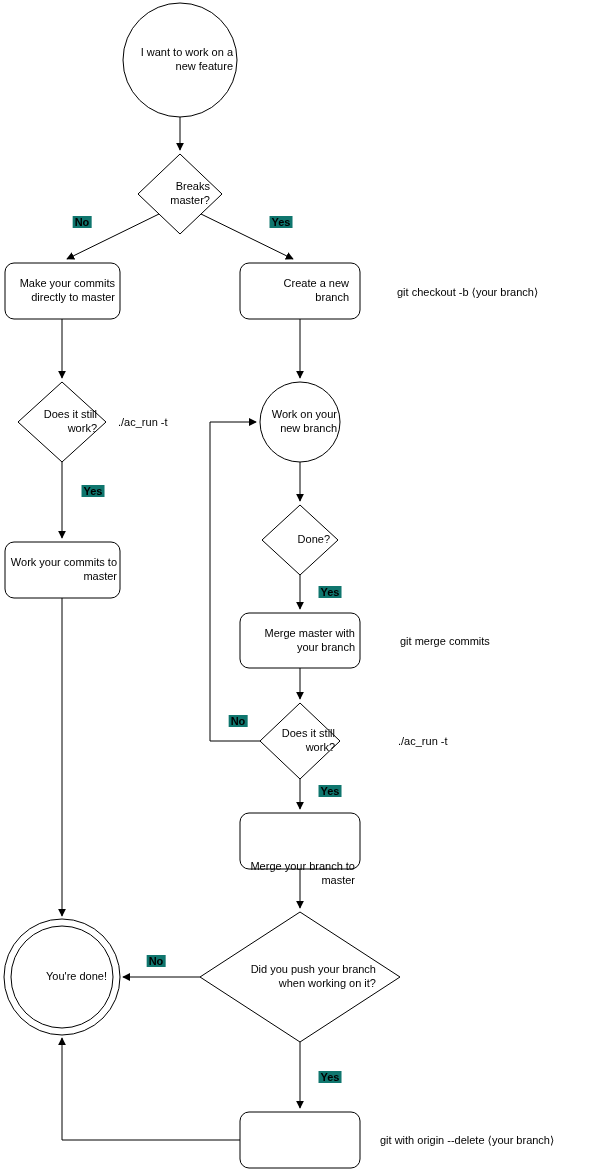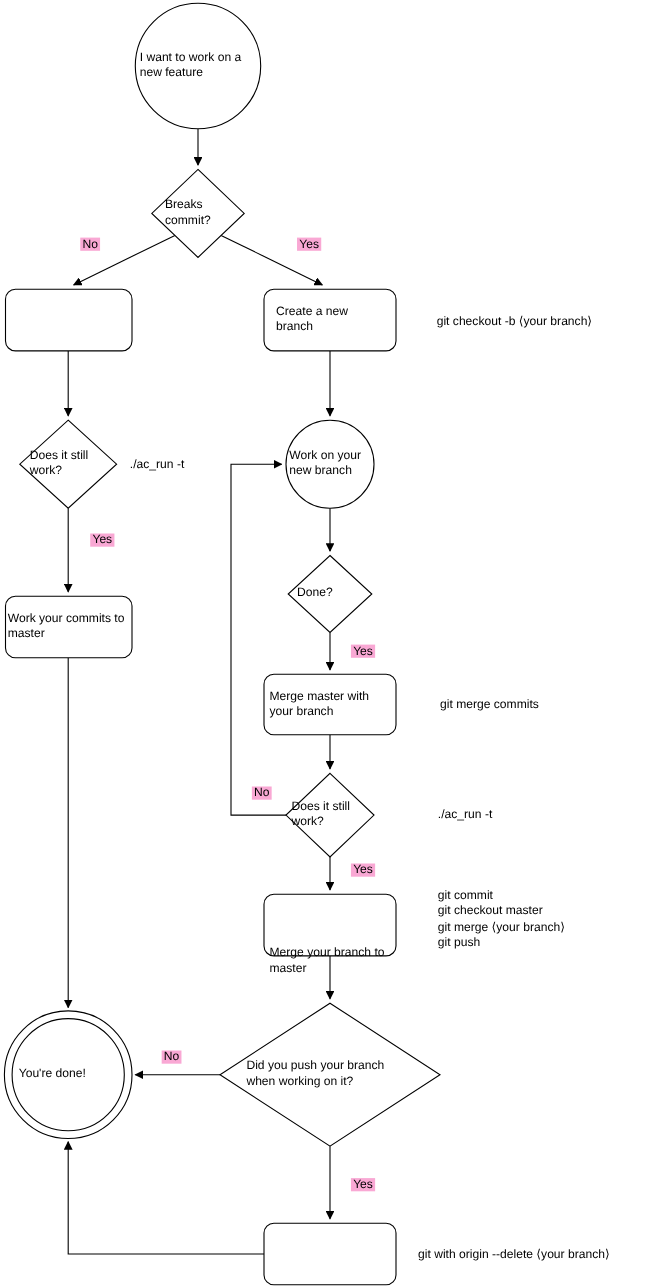--- a/index.html
+++ b/index.html
@@ -2,25 +2,25 @@
 <html><head>
 <meta charset="utf-8">
 <style>
   * { margin:0; padding:0; box-sizing:border-box; }
   html,body { background:#ffffff; }
   body { font-family:"Liberation Sans", sans-serif; color:#000; }
   .canvas { position:relative; width:606px; height:1171px; background:#ffffff; overflow:hidden; }
   .canvas svg { position:absolute; left:0; top:0; display:block; }
   .lbl {
     position:absolute; transform:translate(-50%,-50%);
-    text-align:left; font-size:11px; line-height:1.25; color:#000;
+    text-align:right; font-size:11px; line-height:1.25; color:#000;
   }
   .edge-lbl {
     position:absolute; transform:translate(-50%,-50%);
-    font-size:11px; color:#000; white-space:nowrap; background:#f9a8d4; padding:0 2px;
+    font-size:11px; color:#000; white-space:nowrap; background:#0f766e; padding:0 2px;font-weight:bold;
   }
   .ann {
     position:absolute; transform:translateY(-50%);
     font-size:11px; color:#000; white-space:nowrap; text-align:left;
   }
   .ann-block {
     position:absolute; font-size:11px; line-height:14.4px;
     color:#000; white-space:nowrap; text-align:left;
   }
 </style>
@@ -64,21 +64,22 @@
     <rect x="240" y="613" width="120" height="55" rx="9" fill="#fff" stroke="#000"></rect>
     <polygon points="300,703 340,741 300,779 260,741" fill="#fff" stroke="#000"></polygon>
     <rect x="240" y="813" width="120" height="56" rx="9" fill="#fff" stroke="#000"></rect>
     <polygon points="300,912 400,977 300,1042 200,977" fill="#fff" stroke="#000"></polygon>
     <circle cx="62" cy="977" r="58" fill="#fff" stroke="#000"></circle>
     <circle cx="62" cy="977" r="51" fill="#fff" stroke="#000"></circle>
     <rect x="240" y="1112" width="120" height="56" rx="9" fill="#fff" stroke="#000"></rect>
   </svg>
 
   <div class="lbl" style="left:180px; top:60px; width:106px;">I want to work on a new feature</div>
-  <div class="lbl" style="left:180px; top:194px; width:60px;">Breaks commit?</div>
+  <div class="lbl" style="left:180px; top:194px; width:60px;">Breaks master?</div>
+  <div class="lbl" style="left:62px; top:291px; width:106px;">Make your commits directly to master</div>
   <div class="lbl" style="left:300px; top:291px; width:98px;">Create a new branch</div>
   <div class="lbl" style="left:62px; top:422px; width:70px;">Does it still work?</div>
   <div class="lbl" style="left:62px; top:570px; width:110px;">Work your commits to master</div>
   <div class="lbl" style="left:300px; top:422px; width:74px;">Work on your new branch</div>
   <div class="lbl" style="left:300px; top:540px; width:60px;">Done?</div>
   <div class="lbl" style="left:300px; top:641px; width:110px;">Merge master with your branch</div>
   <div class="lbl" style="left:300px; top:741px; width:70px;">Does it still work?</div>
   <div class="lbl" style="left:300px; top:874px; width:110px;">Merge your branch to master</div>
   <div class="lbl" style="left:300px; top:977px; width:152px;">Did you push your branch when working on it?</div>
   <div class="lbl" style="left:62px; top:977px; width:90px;">You're done!</div>
@@ -89,21 +90,15 @@
   <div class="edge-lbl" style="left:330px; top:592px;">Yes</div>
   <div class="edge-lbl" style="left:238px; top:721px;">No</div>
   <div class="edge-lbl" style="left:330px; top:791px;">Yes</div>
   <div class="edge-lbl" style="left:156px; top:961px;">No</div>
   <div class="edge-lbl" style="left:330px; top:1077px;">Yes</div>
 
   <div class="ann" style="left:397px; top:292px;">git checkout -b ⟨your branch⟩</div>
   <div class="ann" style="left:118px; top:422px;">./ac_run -t</div>
   <div class="ann" style="left:400px; top:641px;">git merge commits</div>
   <div class="ann" style="left:398px; top:741px;">./ac_run -t</div>
-  <div class="ann-block" style="left:398px; top:807px;">
-    <div>git commit</div>
-    <div>git checkout master</div>
-    <div>git merge ⟨your branch⟩</div>
-    <div>git push</div>
-  </div>
   <div class="ann" style="left:380px; top:1140px;">git with origin --delete ⟨your branch⟩</div>
 
 </div>
 
 </body></html>

